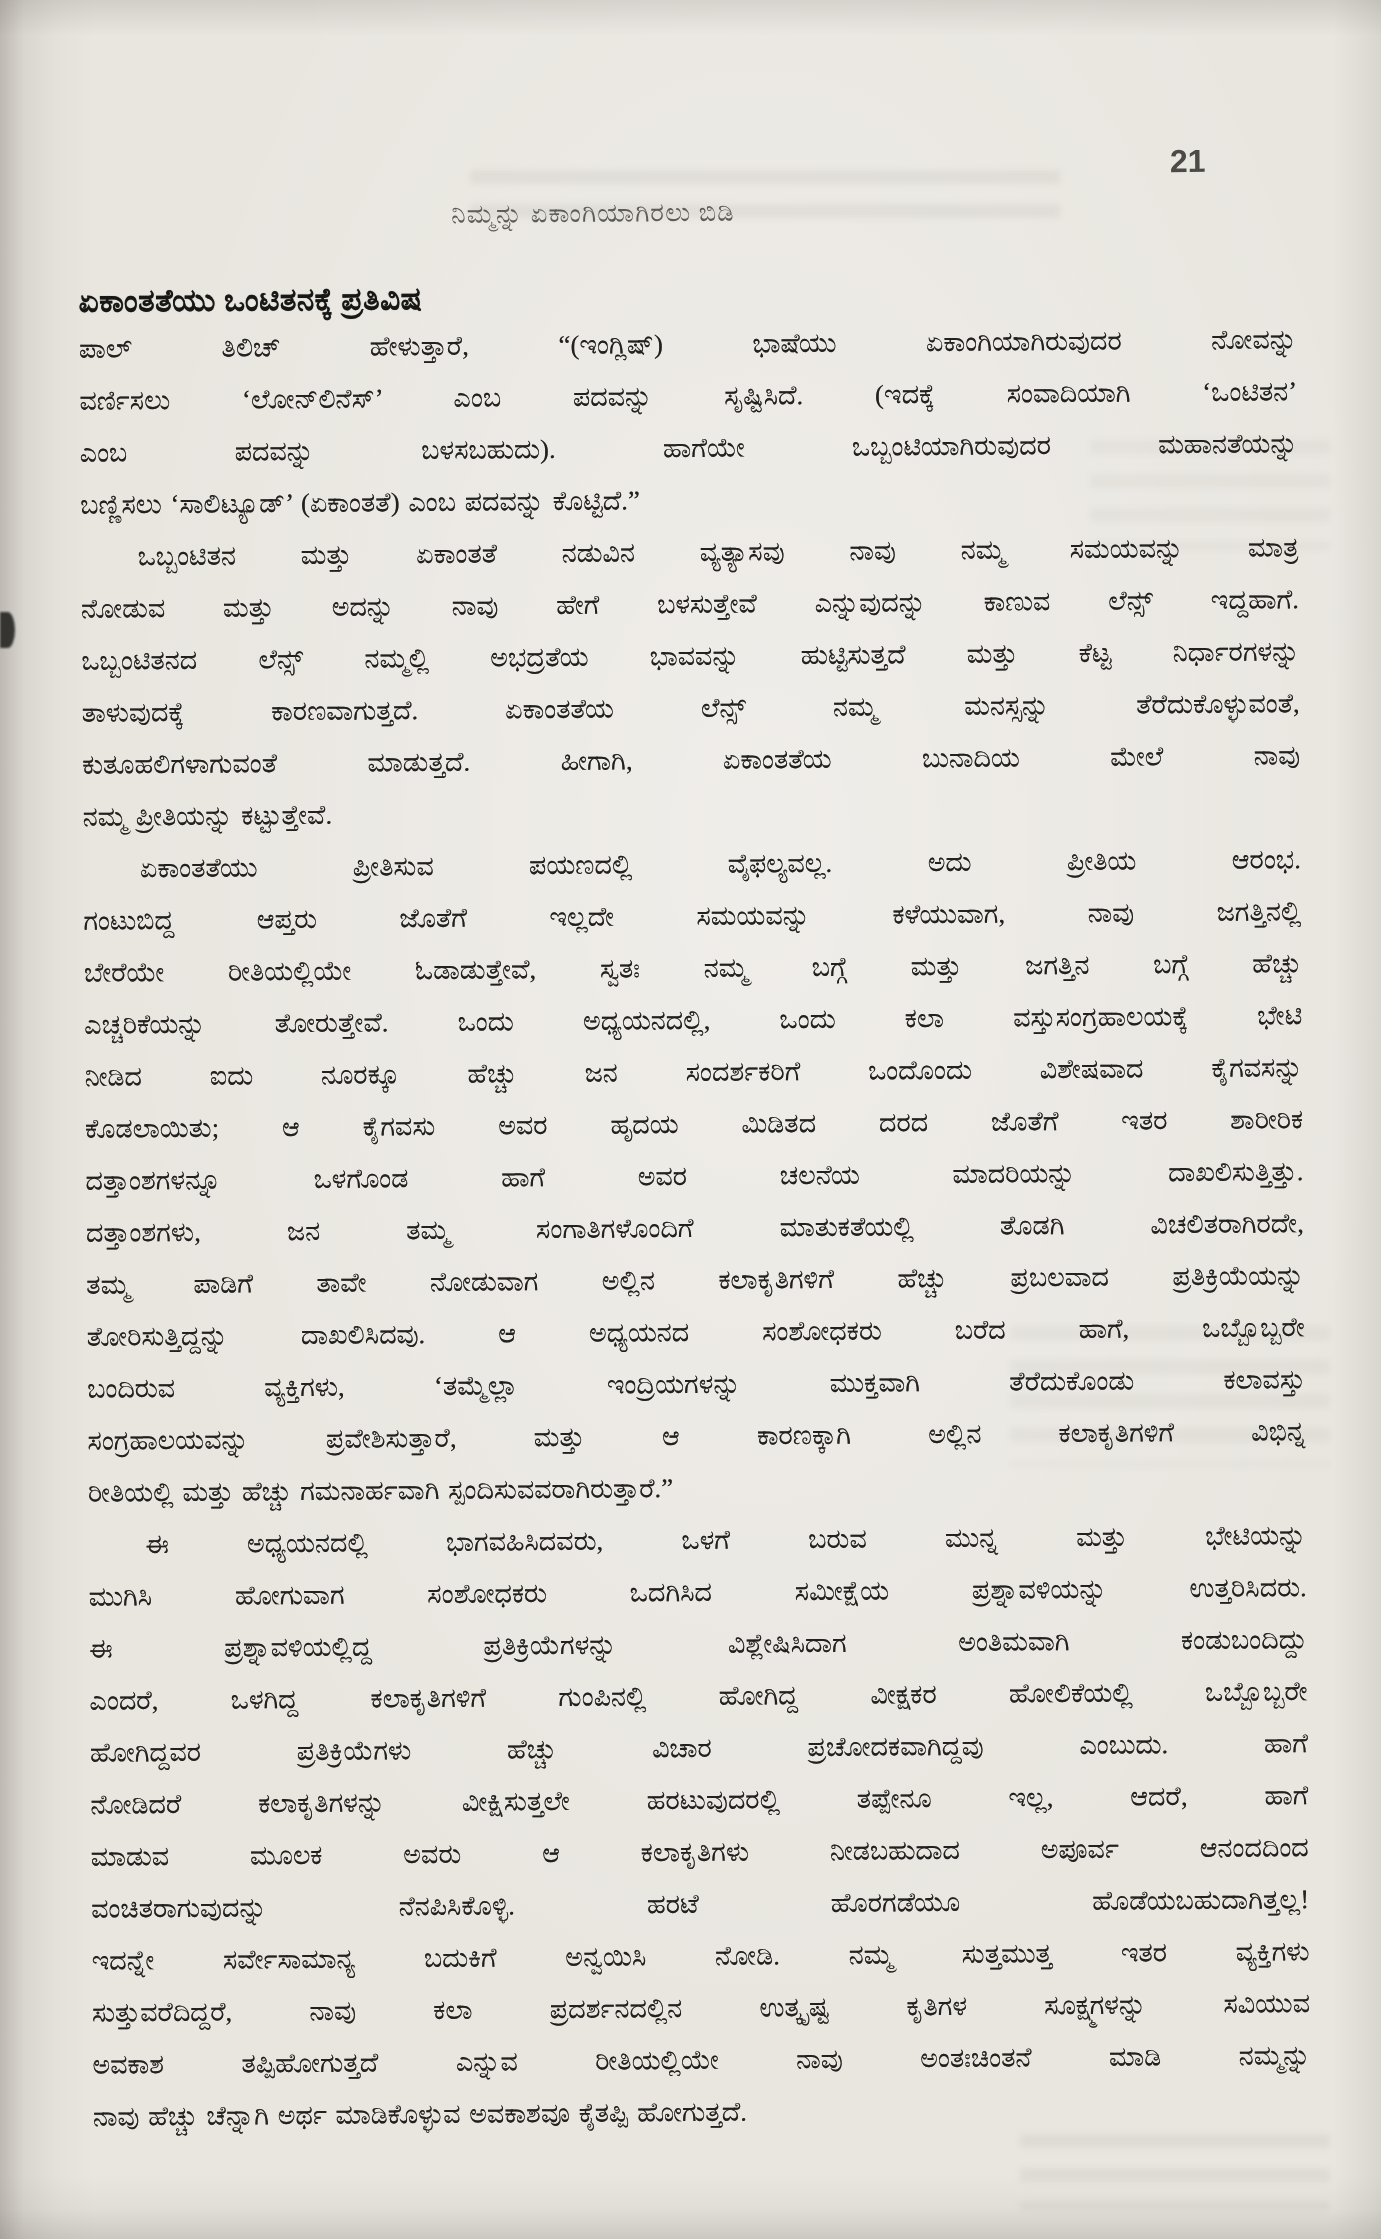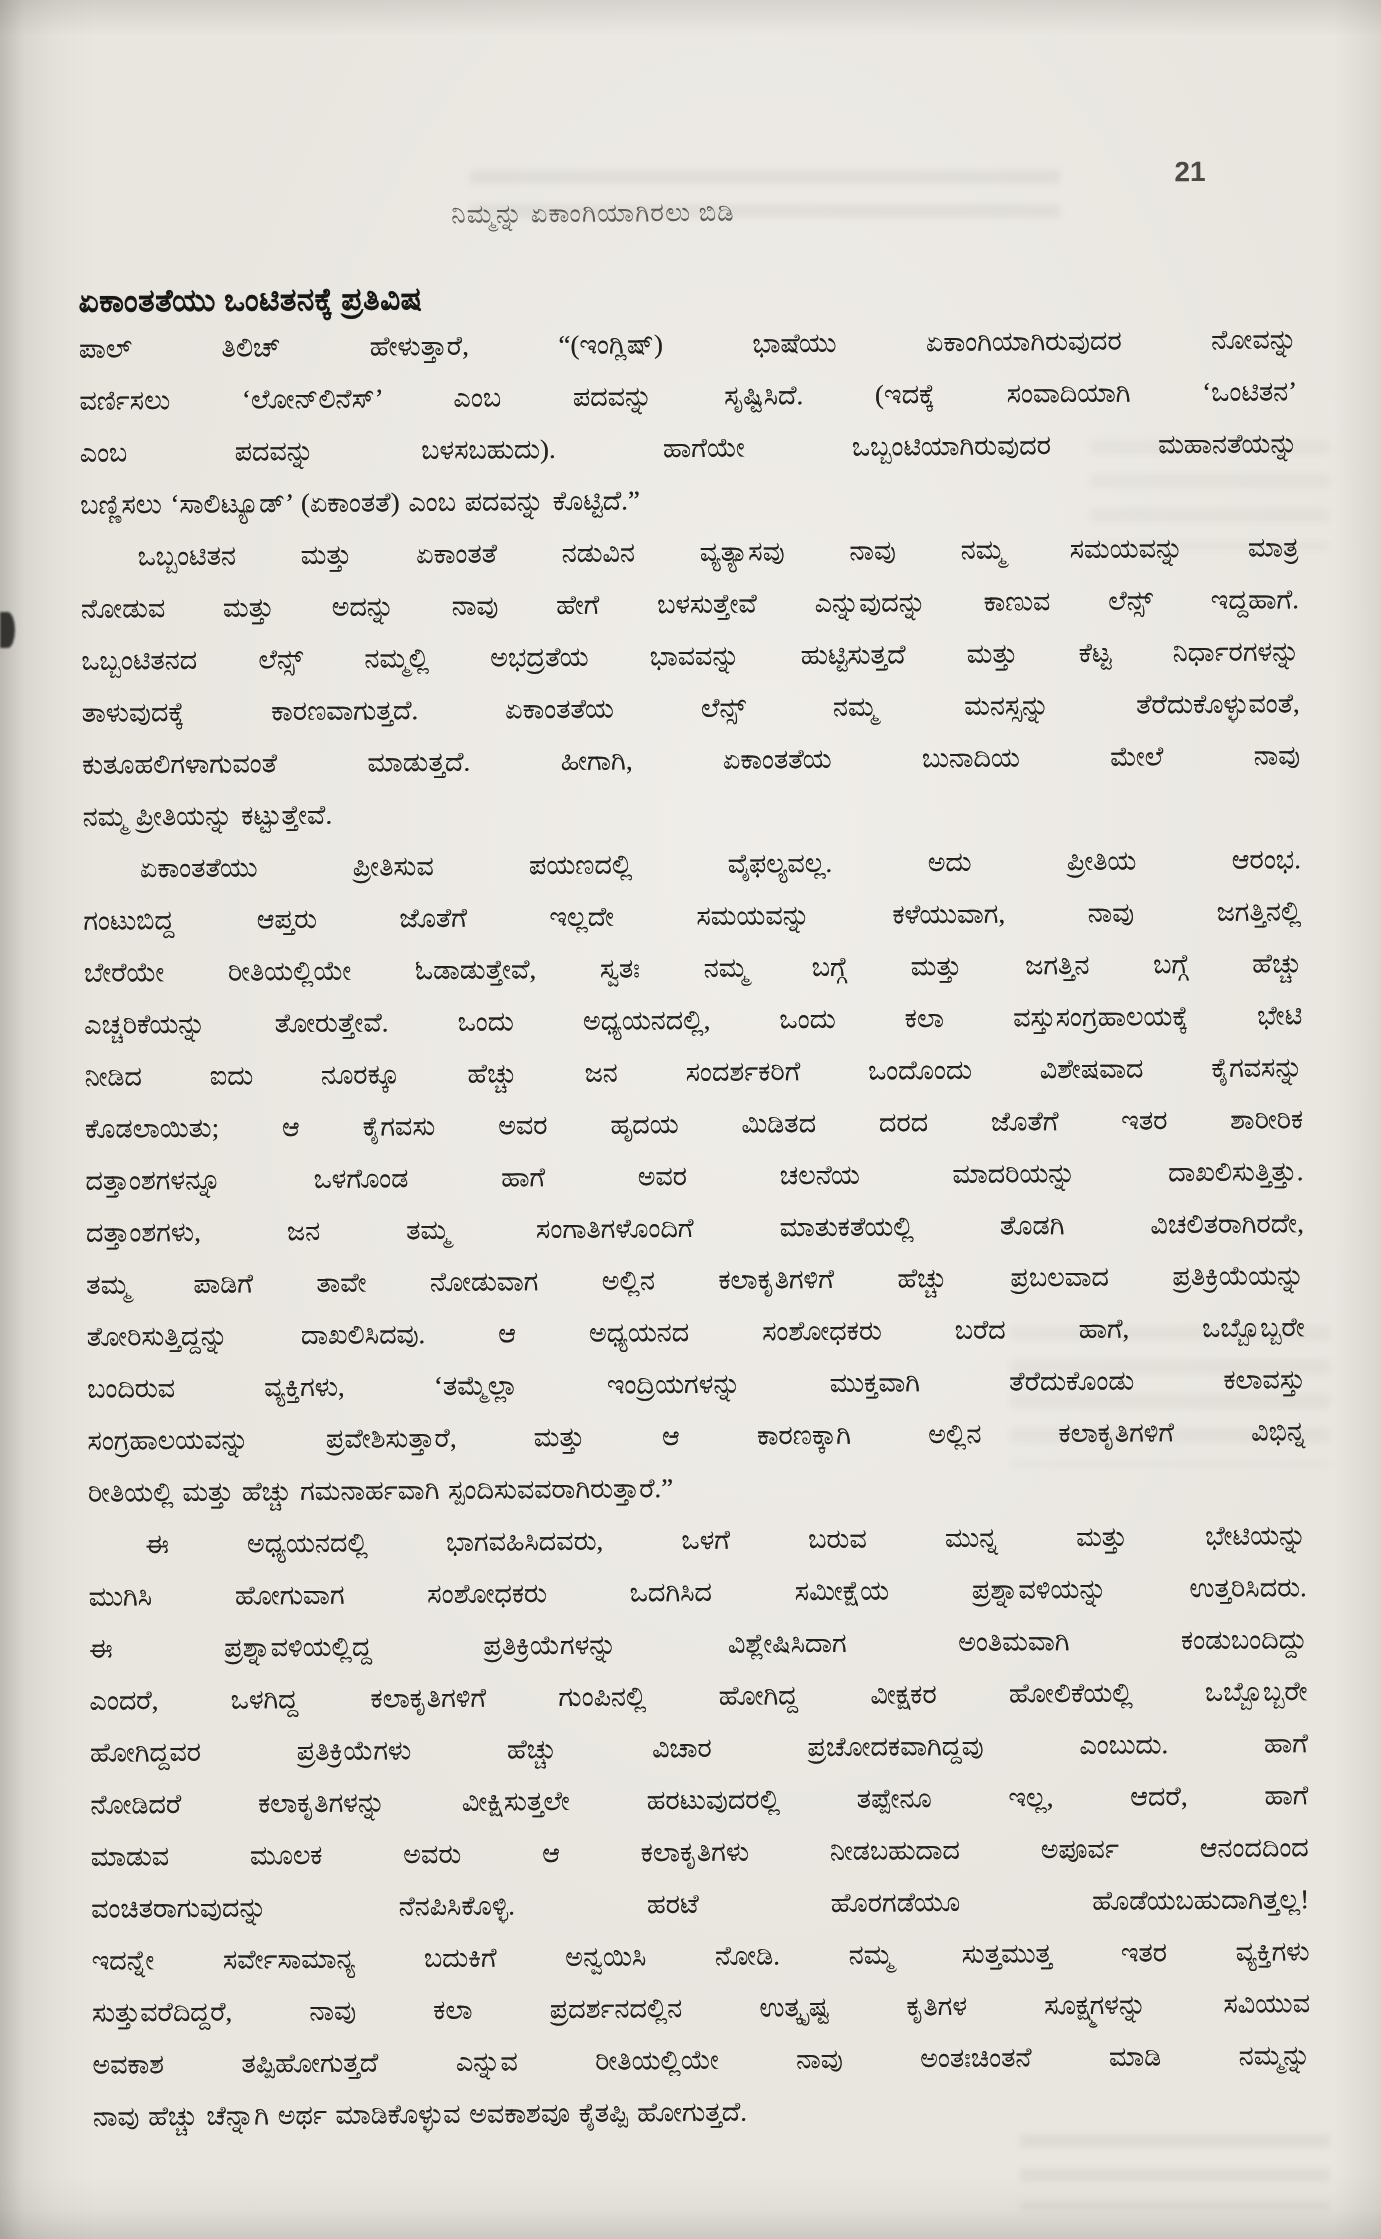--- a/index.html
+++ b/index.html
@@ -27,22 +27,22 @@
     transform-origin: 50% 50%;
     color: var(--ink, #22211f);
   }
   .running-title {
     position: absolute; top: 198px; left: 0; width: 1200px;
     text-align: center;
     font-size: 26px; letter-spacing: 1px;
     color: var(--muted, #5d5c57);
   }
   .page-number {
-    position: absolute; top: 160px; right: 168px;
-    font-size: 28px; font-weight: bold;
+    position: absolute; top: 147px; right: 168px;
+    font-size: 32px; font-weight: bold;
     color: var(--pagenum, #4b4a47);
     font-family: "Liberation Sans", sans-serif;
   }
   .section-heading {
     position: absolute; top: 258px; left: 85px;
     font-size: 31px; font-weight: bold;
     letter-spacing: 0.5px;
     color: #171715;
     text-shadow: 0 0 0.7px rgba(20,20,18,0.65);
   }

